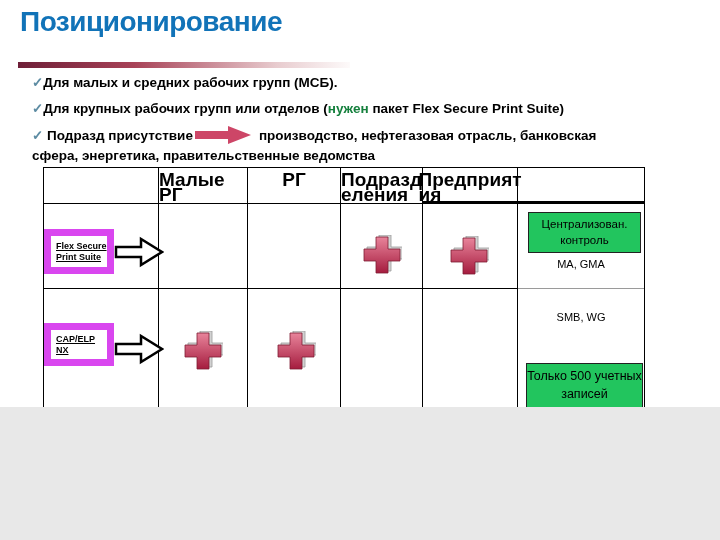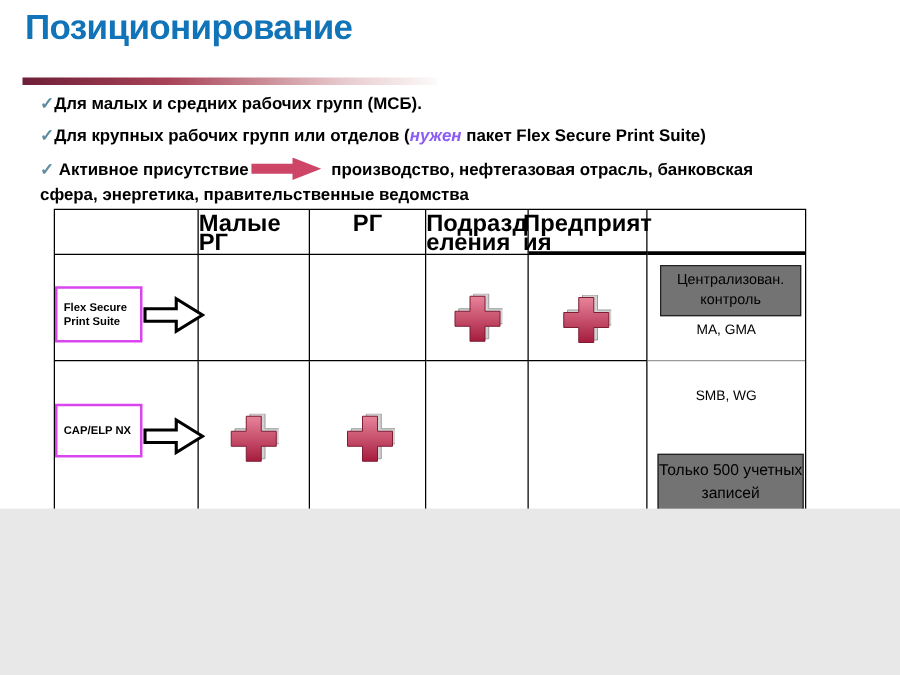--- a/index.html
+++ b/index.html
@@ -17,21 +17,21 @@
     background:linear-gradient(to right,#6e1f38,#a84257 35%,#e8cccf 78%,#fdfafa);
   }
   .bullet{
     position:absolute;left:32px;width:692px;margin:0;
     font-size:13.5px;font-weight:bold;line-height:20px;
   }
   .b1{top:73px;}
   .b2{top:99px;}
   .b3{top:126px;}
   .check{color:#5d8ca3;font-weight:bold;}
-  .red{color:#8b5cf6;font-style:italic;}
+  .red{color:#15803d;}
   .inline-arrow{vertical-align:-4px;margin:0 8px 0 2px;}
 
   
   .pos-table{
     position:absolute;left:43px;top:167px;
     display:grid;
     grid-template-columns:115px 89px 93px 82px 95px 126px;
     grid-template-rows:36px 85px 125px;
     border:1px solid #000;
   }
@@ -41,33 +41,33 @@
   .hcell{
     display:flex;justify-content:center;align-items:flex-start;padding-top:4px;
     font-weight:bold;font-size:19px;line-height:15px;
     white-space:pre-line;
   }
   .hcell.thick{border-bottom:3px solid #000;}
   .cell.gray-div{border-bottom-color:#9a9a9a;}
 
   .product-box{
     position:absolute;left:0;width:70px;
-    border:2px solid #d946ef;background:#fff;
+    border:7px solid #d946ef;background:#fff;
     display:flex;align-items:center;padding-left:5px;box-sizing:border-box;
-    font-size:9px;font-weight:bold;line-height:11px;
+    font-size:9px;font-weight:bold;line-height:11px;text-decoration:underline;
   }
   .pb1{top:25px;height:45px;}
   .pb2{top:34px;height:43px;}
   .product-arrow{position:absolute;}
   .pa1{left:70px;top:29px;}
   .pa2{left:70px;top:41px;}
   .cross{position:absolute;}
 
   .note-box{
-    position:absolute;box-sizing:border-box;border:1px solid #222;background:#737373;
+    position:absolute;box-sizing:border-box;border:1px solid #222;background:#22c55e;
     text-align:center;
   }
   .nb1{left:10px;top:8px;width:113px;height:41px;font-size:11.5px;line-height:16px;padding-top:3px;}
   .nb2{left:8px;top:74px;width:117px;height:45px;font-size:12.5px;line-height:18px;padding-top:3px;}
   .note-text{position:absolute;width:100%;text-align:center;font-size:11px;}
   .nt1{top:54px;}
   .nt2{top:22px;}
 
   .logo{
     position:absolute;left:20px;top:484px;
@@ -89,21 +89,21 @@
     </defs>
   </svg>
 
   <h1 class="title">Позиционирование</h1>
   <div class="grad-bar"></div>
 
   <p class="bullet b1"><span class="check">✓</span><span>Для малых и средних рабочих групп (МСБ).</span></p>
 
   <p class="bullet b2"><span class="check">✓</span><span>Для крупных рабочих групп или отделов (</span><span class="red">нужен</span><span> пакет Flex Secure Print Suite)</span></p>
 
-  <p class="bullet b3"><span class="check">✓</span><span> Активное присутствие</span><svg class="inline-arrow" width="56" height="18" viewBox="0 0 56 18">
+  <p class="bullet b3"><span class="check">✓</span><span> Подразд присутствие</span><svg class="inline-arrow" width="56" height="18" viewBox="0 0 56 18">
         <polygon points="0,5 33,5 33,0 56,9 33,18 33,13 0,13" fill="#cd4667"></polygon>
       </svg><span>производство, нефтегазовая отрасль, банковская</span><br><span>сфера, энергетика, правительственные ведомства</span></p>
 
   <div class="pos-table">
 
     <div class="cell hcell"></div>
     <div class="cell hcell">Малые РГ</div>
     <div class="cell hcell">РГ</div>
     <div class="cell hcell">Подразд
 еления</div>

